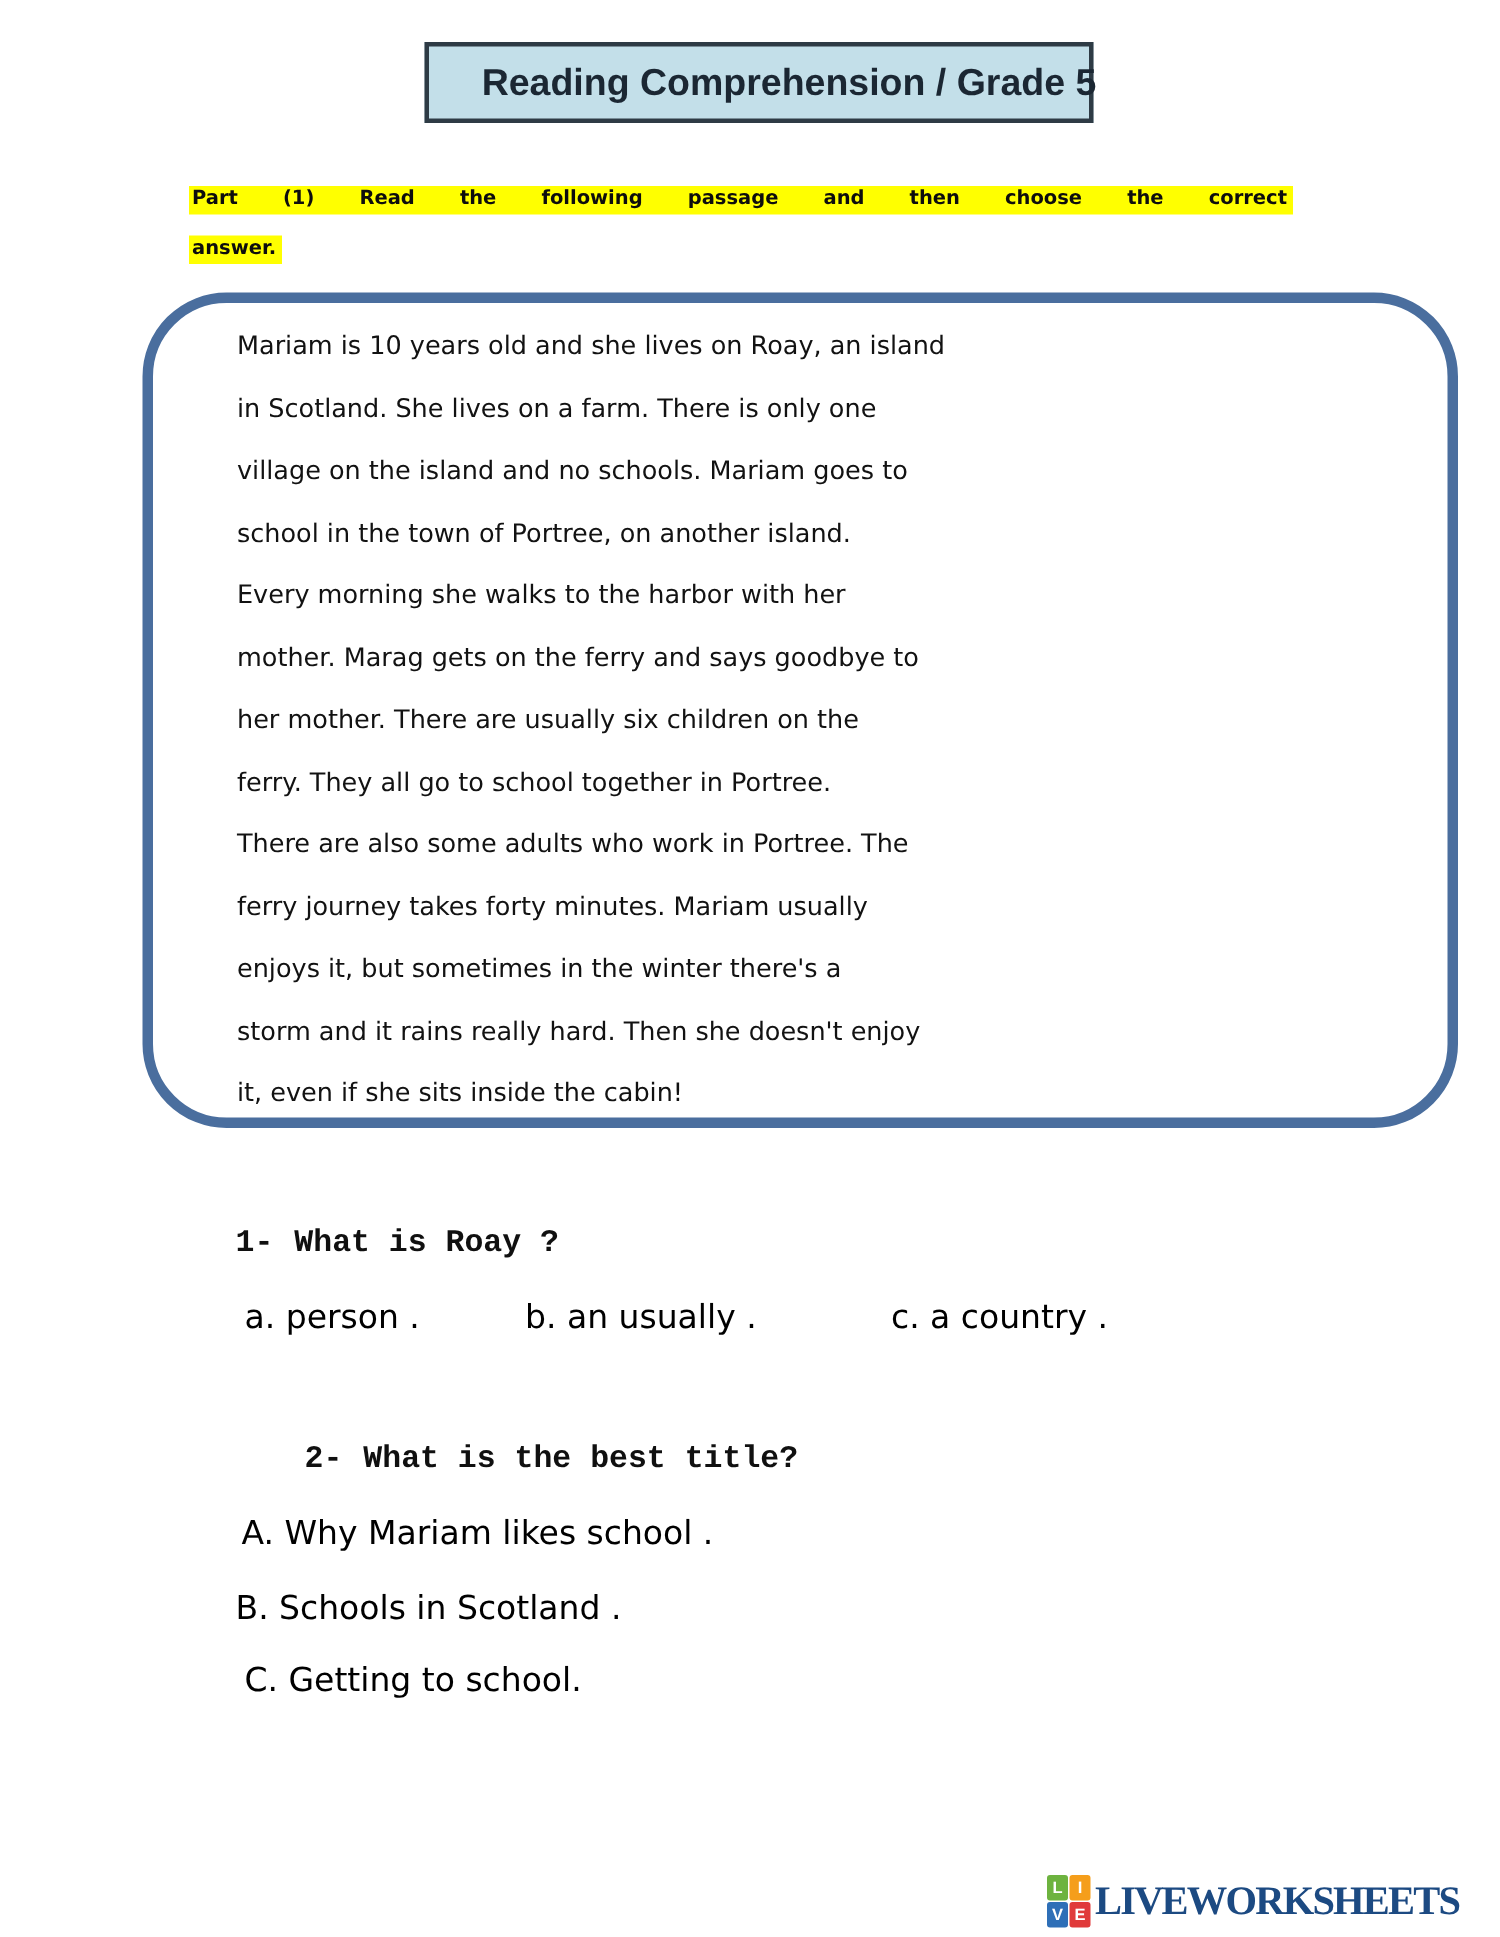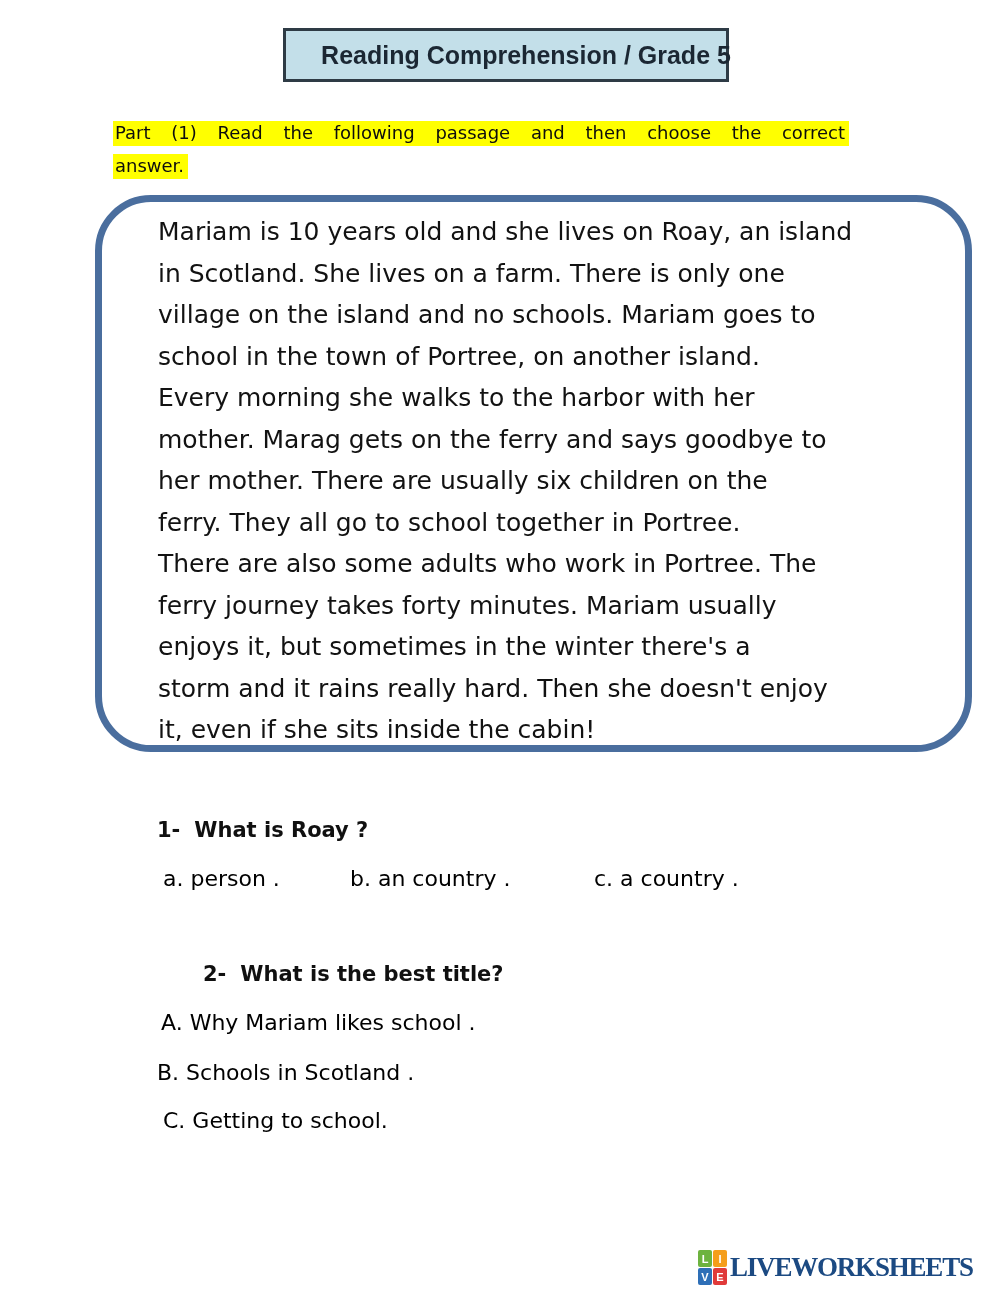--- a/index.html
+++ b/index.html
@@ -36,27 +36,27 @@
     font-weight: bold;
     font-size: 25px;
     color: #1b2733;
     white-space: nowrap;
     margin-left: 40px;
   }
 
   
   .instruction {
     position: absolute;
-    left: 113px;
+    left: 126px;
     top: 116px;
     width: 736px;
     text-align: justify;
     text-align-last: justify;
-    font-weight: normal;
-    font-size: 18px;
+    font-weight: bold;
+    font-size: 13px;
     line-height: 33px;
   }
   .instruction .hl {
     white-space: pre-line;
     padding: 1px 4px 3px 2px;
     -webkit-box-decoration-break: clone;
     box-decoration-break: clone;
     color: #0d0d0d;
   }
 
@@ -67,33 +67,34 @@
     top: 195px;
     width: 877px;
     height: 557px;
     border: 7px solid #4a6e9e;
     border-radius: 56px;
     box-sizing: border-box;
     background: #ffffff;
   }
   .passage-text {
     padding: 9px 18px 0 56px;
-    font-size: 25px;
+    font-size: 17px;
     line-height: 41.5px;
     color: #121212;
     white-space: pre-line;
   }
 
   
   .q-heading {
     position: absolute;
     font-weight: bold;
     font-size: 21px;
     white-space: nowrap;
     color: #101010;
+    font-family: Liberation Mono, monospace;
   }
   .q-number { margin-right: 14px; }
   .q1-heading { left: 157px; top: 818px; }
   .q2-heading { left: 157px; top: 962px; margin-left: 46px; }
 
   .option {
     position: absolute;
     font-size: 22px;
     white-space: nowrap;
     color: #000000;
@@ -165,21 +166,21 @@
 ferry journey takes forty minutes. Mariam usually
 enjoys it, but sometimes in the winter there's a
 storm and it rains really hard. Then she doesn't enjoy
 it, even if she sits inside the cabin!</div>
   </div>
 
   <div class="q-heading q1-heading">
     <span class="q-number">1-</span><span>What is Roay ?</span>
   </div>
   <span class="option q1-opt-a">a. person .</span>
-  <span class="option q1-opt-b">b. an country .</span>
+  <span class="option q1-opt-b">b. an usually .</span>
   <span class="option q1-opt-c">c. a country .</span>
 
   <div class="q-heading q2-heading">
     <span class="q-number">2-</span><span>What is the best title?</span>
   </div>
   <span class="option q2-opt-a">A. Why Mariam likes school .</span>
   <span class="option q2-opt-c">C. Getting to school.</span>
   <span class="option q2-opt-b">B. Schools in Scotland .</span>
 
   <div class="logo">

